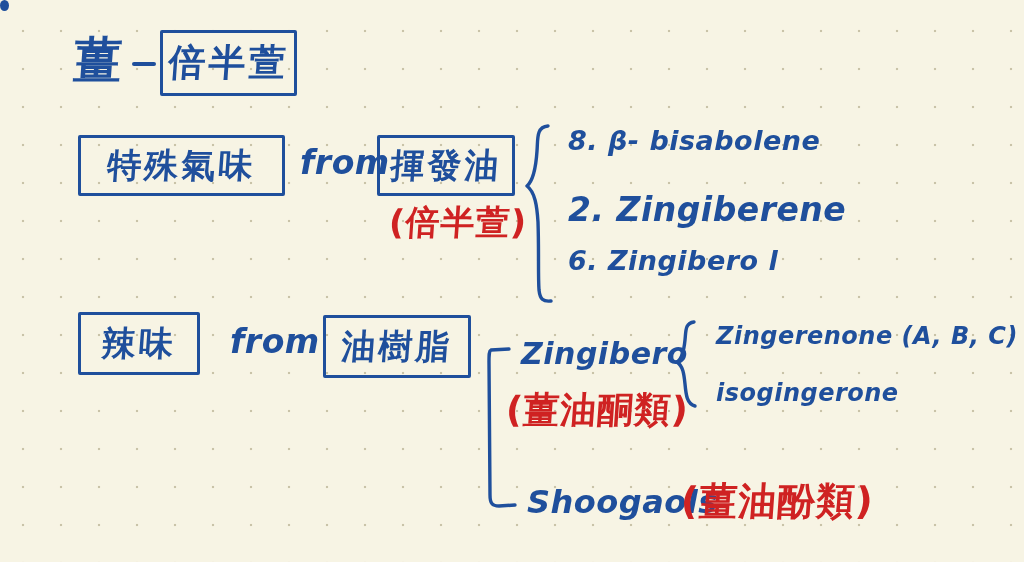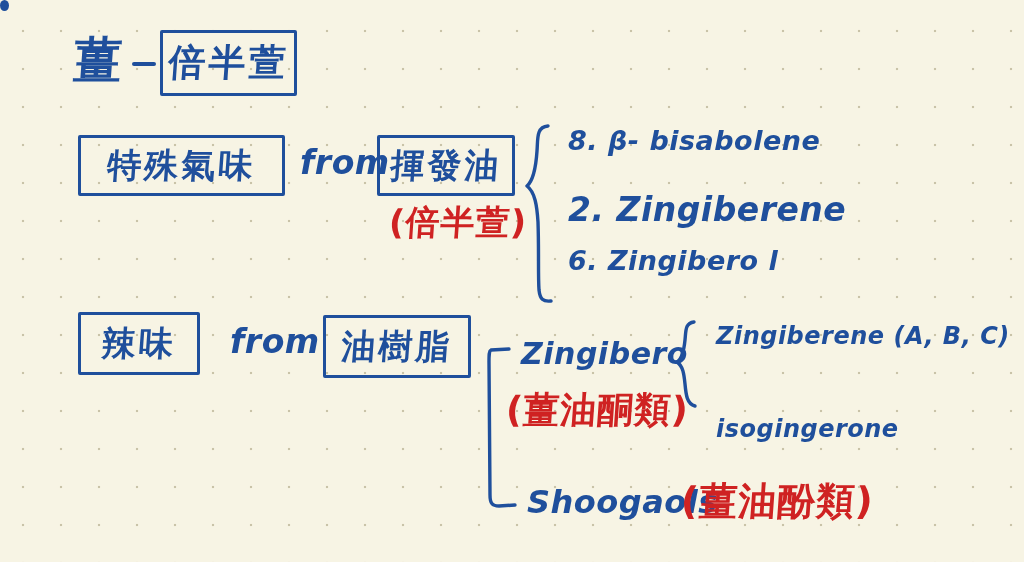--- a/index.html
+++ b/index.html
@@ -167,21 +167,21 @@
   <span class="ink latin" style="left:230px; top:325px; font-size:33px;">from</span>
 
   <div class="term-box" style="left:323px; top:315px; width:148px; height:63px;">
     <span class="label" style="font-size:34px;">油樹脂</span>
   </div>
 
   <span class="ink latin" style="left:521px; top:339px; font-size:30px;">Zingibero</span>
 
   <span class="ink han red" style="left:506px; top:392px; font-size:36px;">(薑油酮類)</span>
 
-  <span class="ink latin" style="left:716px; top:324px; font-size:24px;">Zingiberene (A, B, C)</span>
+  <span class="ink latin" style="left:716px; top:324px; font-size:24px;">Zingerenone (A, B, C)</span>
 
-  <span class="ink latin" style="left:716px; top:381px; font-size:24px;margin-top:36px;">isogingerone</span>
+  <span class="ink latin" style="left:716px; top:381px; font-size:24px;">isogingerone</span>
 
   <span class="ink latin" style="left:527px; top:486px; font-size:32px;">Shoogaols</span>
 
   <span class="ink han red" style="left:681px; top:482px; font-size:38px;">(薑油酚類)</span>
 
 </div>
 
 </body></html>

